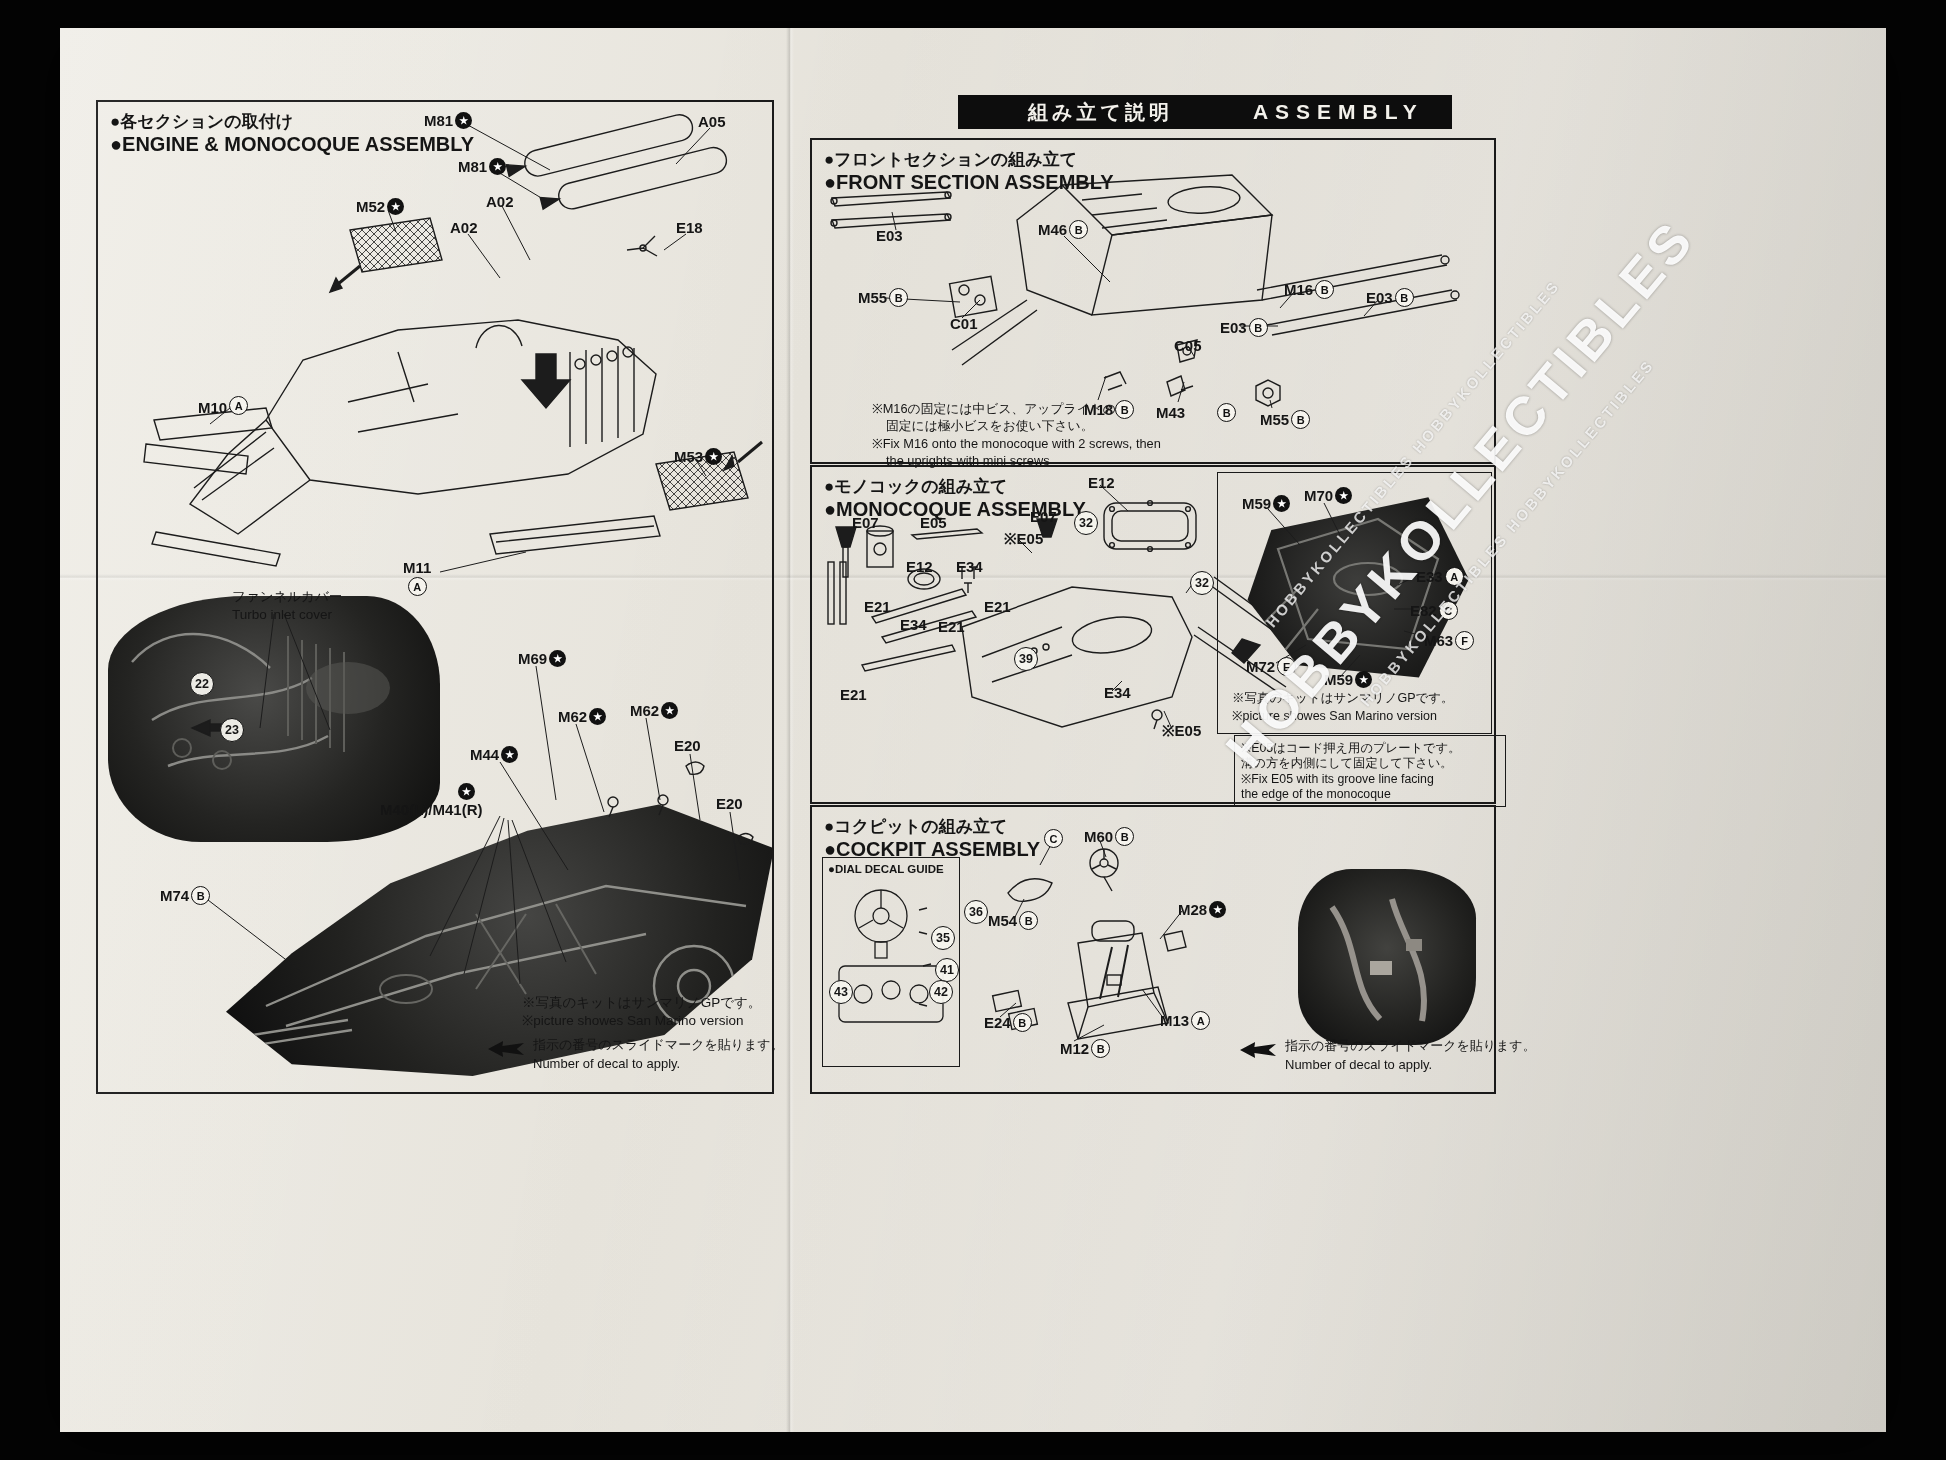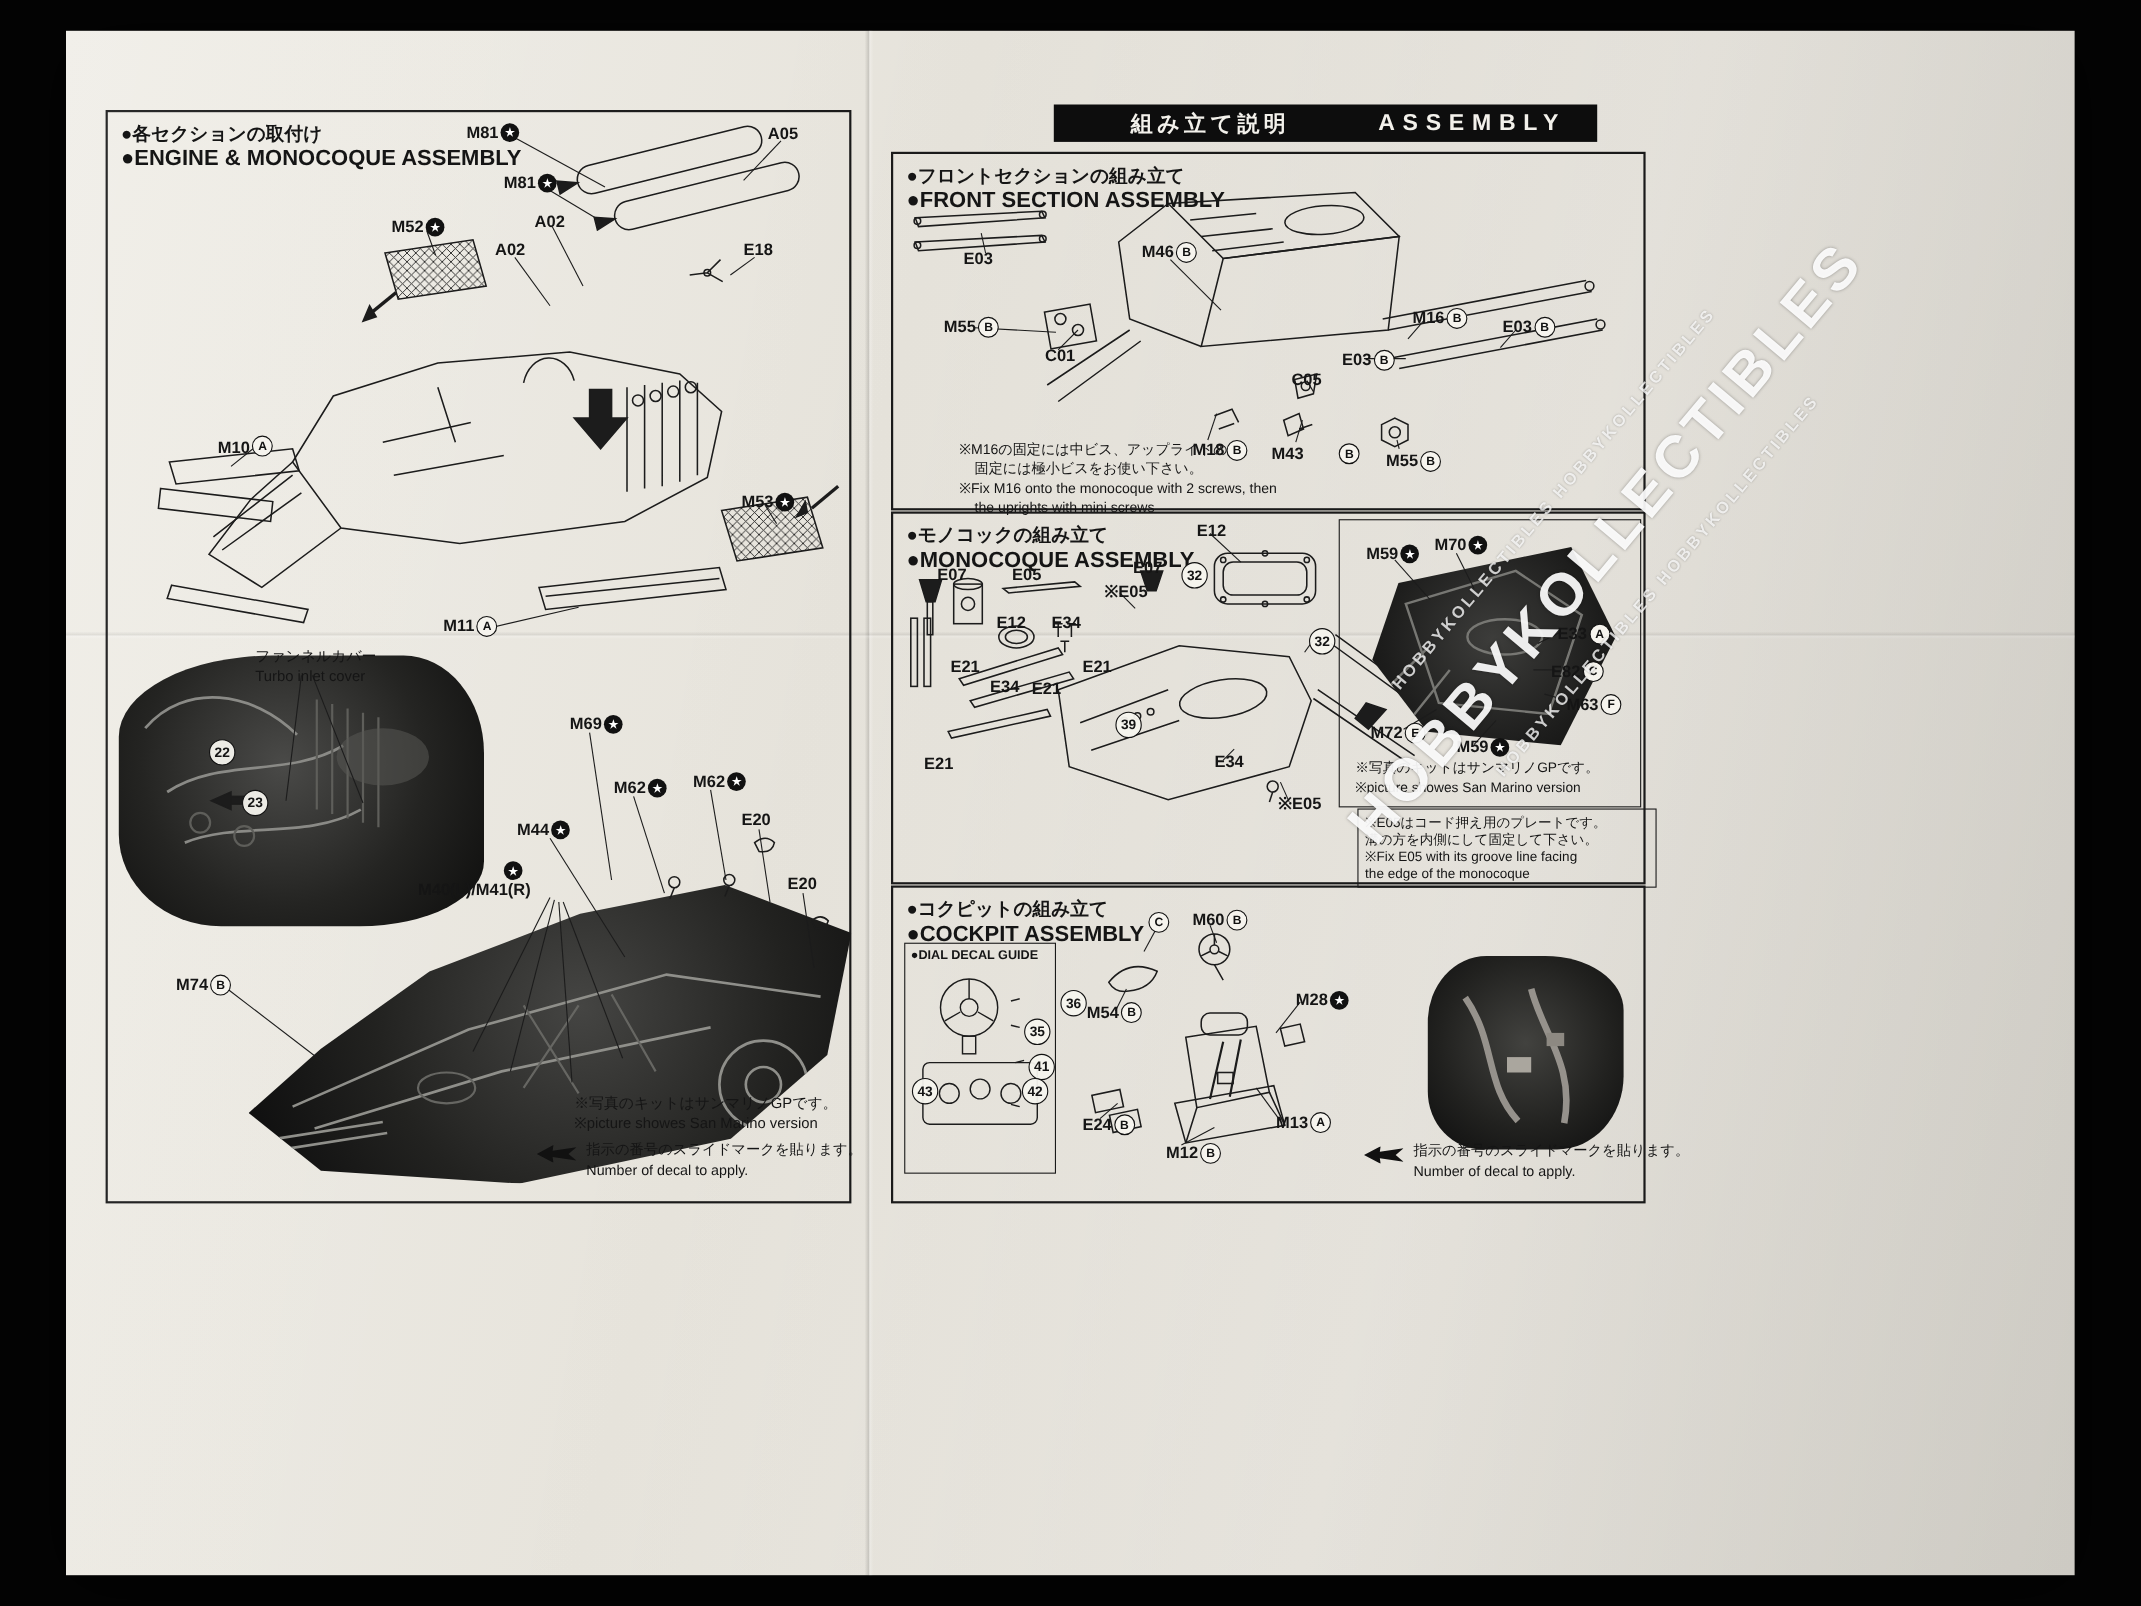--- a/index.html
+++ b/index.html
@@ -225,21 +225,21 @@
         <span class="txt">E18</span>
       </div>
       <div class="callout" style="left: 100px; top: 294px; align-items: flex-end;">
         <span class="txt">M10</span>
         <span class="badge letter">A</span>
       </div>
       <div class="callout" style="left: 576px; top: 346px;">
         <span class="txt">M53</span>
         <span class="badge star">★</span>
       </div>
-      <div class="callout" style="left: 305px; top: 458px;">
+      <div class="callout" style="left: 305px; top: 458px; flex-direction: column;">
         <span class="txt">M11</span>
         <span class="badge letter">A</span>
       </div>
       <div class="callout circled" style="left: 92px; top: 570px;">
         <span class="txt">22</span>
       </div>
       <div class="callout circled" style="left: 122px; top: 616px;">
         <span class="txt">23</span>
       </div>
       <div class="callout" style="left: 420px; top: 548px;">

